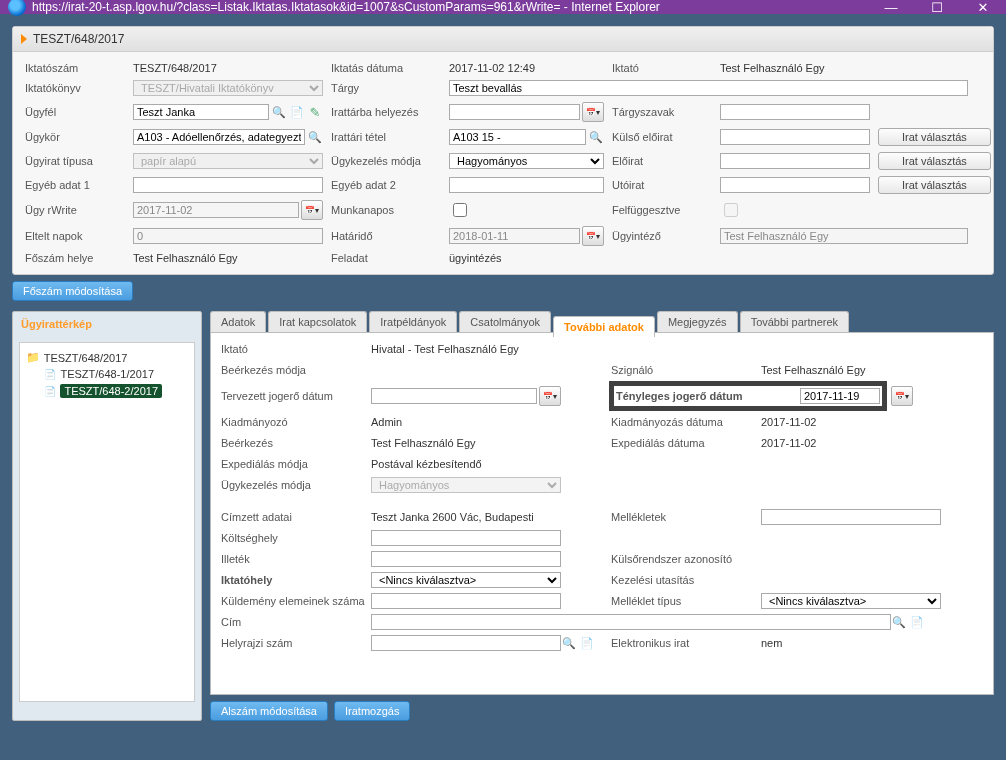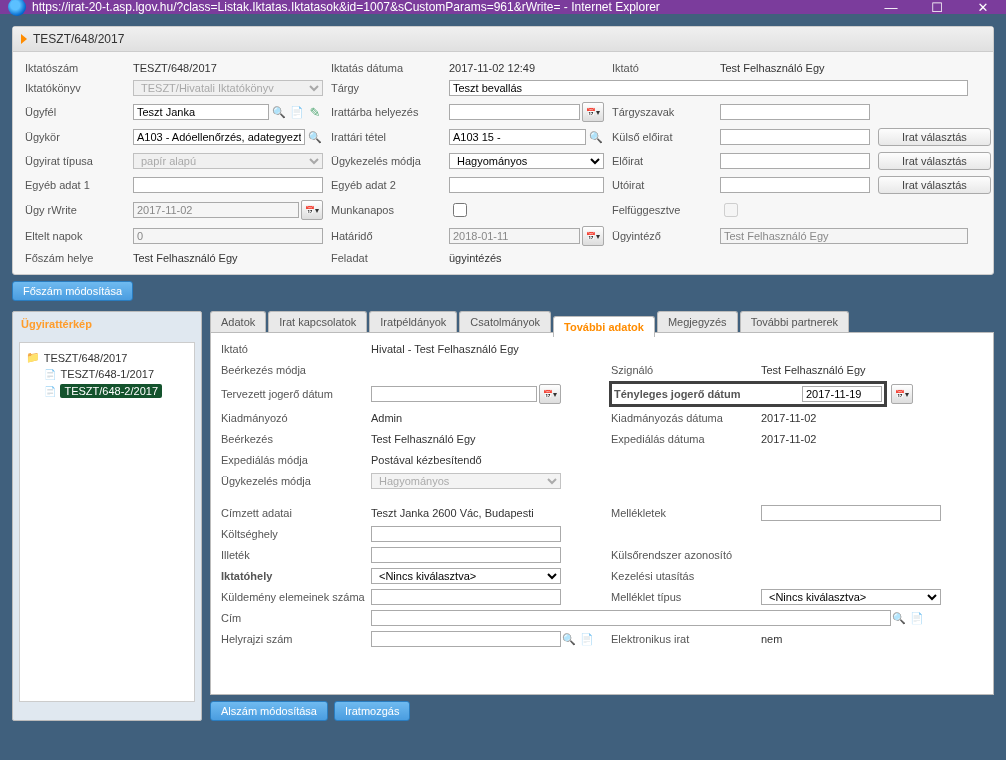--- a/index.html
+++ b/index.html
@@ -201,21 +201,21 @@
   .detail-grid {
     display: grid;
     grid-template-columns: 150px 190px 50px 150px 130px 50px;
     row-gap: 5px;
     column-gap: 0px;
     align-items: center;
     font-size: 11px;
   }
   .detail-grid .label { padding: 2px 0; }
   .value { color: #333; }
-  .highlight-red { border: 3px solid #404040; padding: 2px; margin: -2px 4px -2px -2px; }
+  .highlight-red { border: 5px solid #404040; padding: 2px; margin: -2px 4px -2px -2px; }
   
   
   .bottom-btns {
     display: flex;
     gap: 6px;
     padding: 6px 0 0 0;
   }
 </style>
 </head>
 <body>

